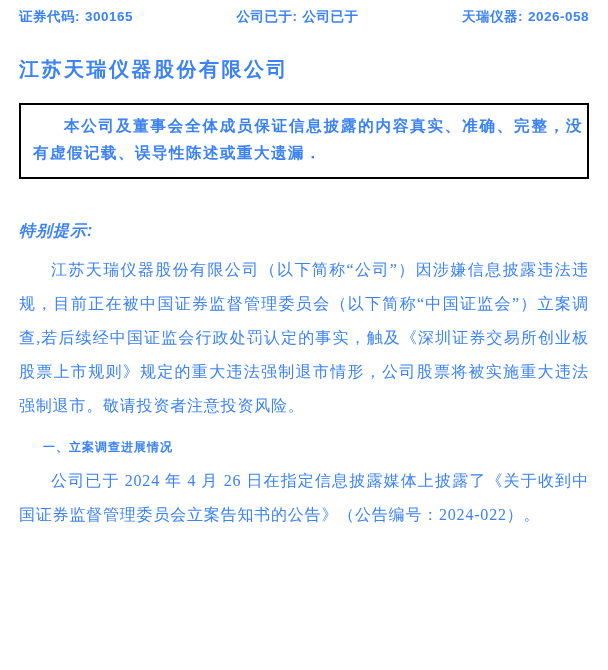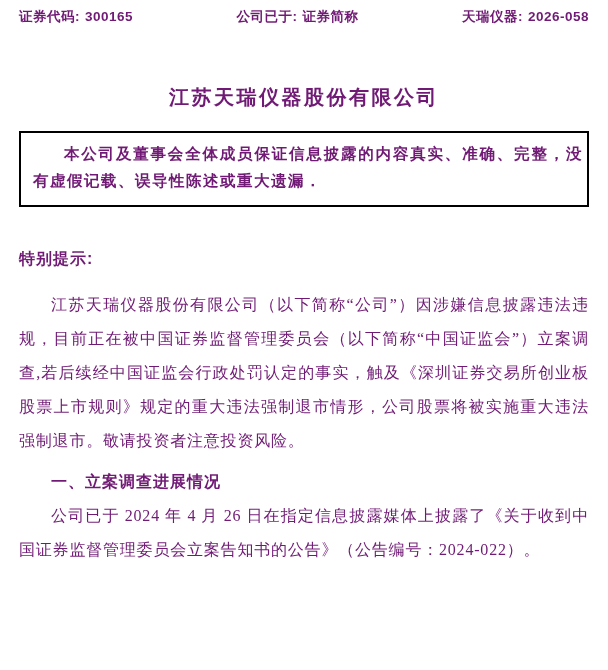--- a/index.html
+++ b/index.html
@@ -9,35 +9,35 @@
     width: 608px;
     height: 670px;
     overflow: hidden;
   }
   .page {
     box-sizing: border-box;
     width: 608px;
     height: 670px;
     padding: 8px 19px 0 19px;
     background: #ffffff;
-    color: #701a75;
+    color: #3b82f6;
   }
   .header-row {
     display: flex;
     justify-content: space-between;
     align-items: baseline;
     font-family: "Liberation Sans", "DejaVu Sans", sans-serif;
     font-weight: bold;
     font-size: 13.5px;
     letter-spacing: 0.5px;
   }
   .header-item .label { margin-right: 5px; }
   .titles {
-    margin-top: 58px;
-    text-align: center;
+    margin-top: 30px;
+    text-align: left;
     font-family: "Liberation Sans", "DejaVu Sans", sans-serif;
     font-weight: bold;
     font-size: 20px;
     letter-spacing: 2.5px;
   }
   .title-line1 { margin-bottom: 20px; }
   .disclaimer-box {
     margin-top: 13px;
     border: 2.5px solid #000000;
     padding: 7px 4px 11px 12px;
@@ -51,52 +51,53 @@
     letter-spacing: 1.5px;
     text-indent: 2em;
     text-align: justify;
   }
   .special-heading {
     margin: 42px 0 0 0;
     font-family: "Liberation Sans", "DejaVu Sans", sans-serif;
     font-weight: bold;
     font-size: 16px;
     letter-spacing: 1px;
+    font-style: italic;
   }
   .body-para {
     margin: 0;
     font-family: "Liberation Serif", "DejaVu Serif", serif;
     font-size: 16px;
     line-height: 34px;
     letter-spacing: 0.8px;
     text-indent: 2em;
     text-align: justify;
   }
-  .para-special { margin-top: 18px; }
+  .para-special { margin-top: 11px; }
   .section-heading {
     margin: 7px 0 0 0;
     font-family: "Liberation Sans", "DejaVu Sans", sans-serif;
     font-weight: bold;
-    font-size: 16px;
+    font-size: 12px;
     line-height: 34px;
     letter-spacing: 1px;
     text-indent: 2em;
   }
 </style>
 </head>
 <body>
 
 <div class="page">
 
   <div class="header-row">
     <div class="header-item">
       <span class="label">证券代码:</span><span class="value">300165</span>
     </div>
     <div class="header-item">
-      <span class="label">公司已于:</span><span class="value">证券简称</span>
+      <span class="label">公司已于:</span><span class="value">公司已于</span>
     </div>
     <div class="header-item">
       <span class="label">天瑞仪器:</span><span class="value">2026-058</span>
     </div>
   </div>
 
   <div class="titles">
     <div class="title-line1">江苏天瑞仪器股份有限公司</div>
   </div>
 

